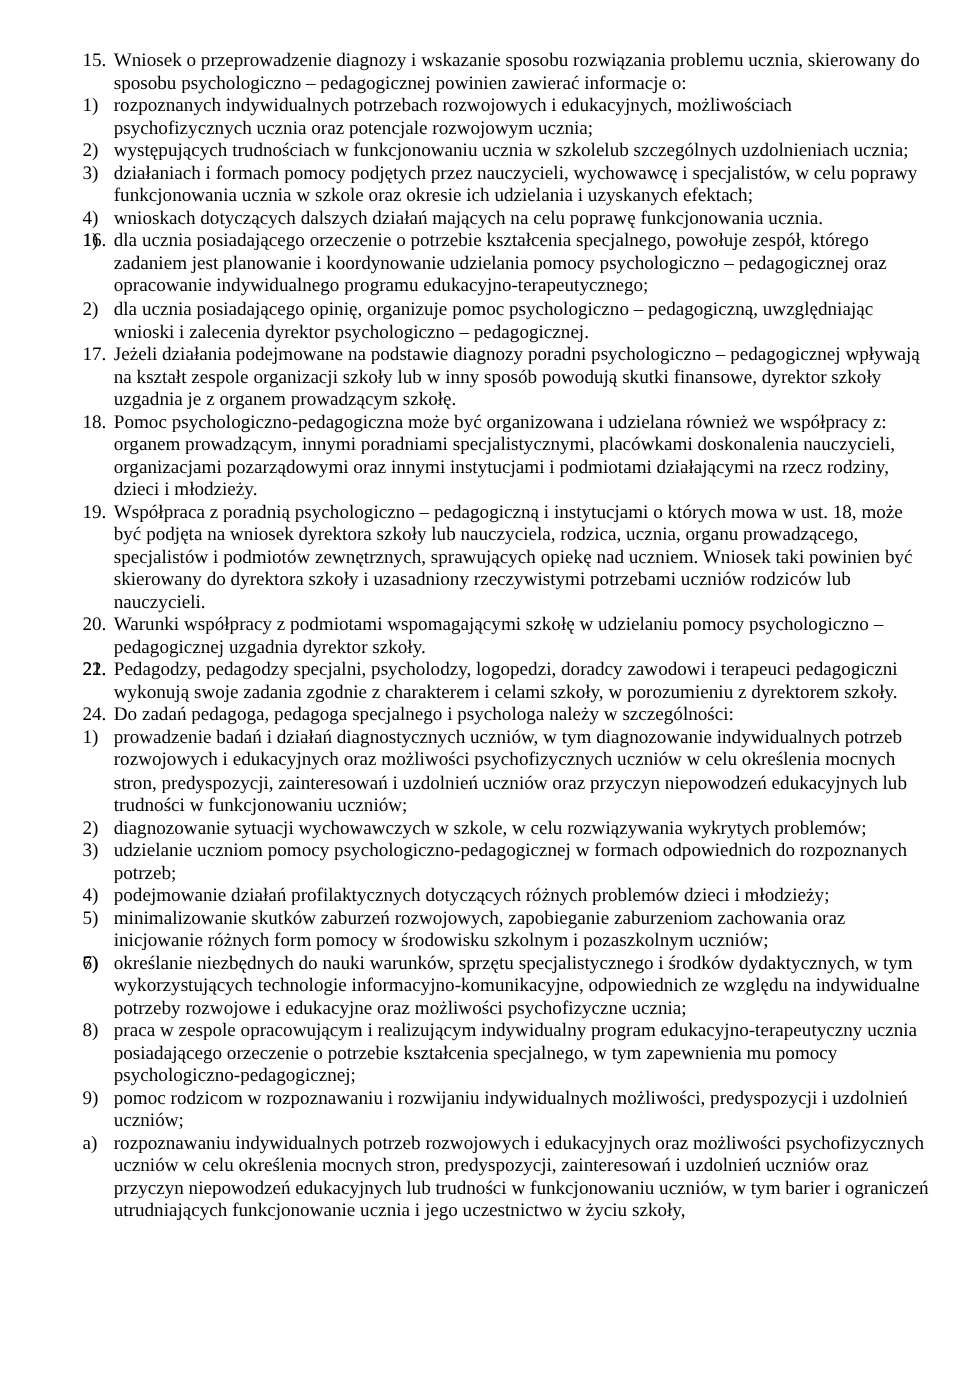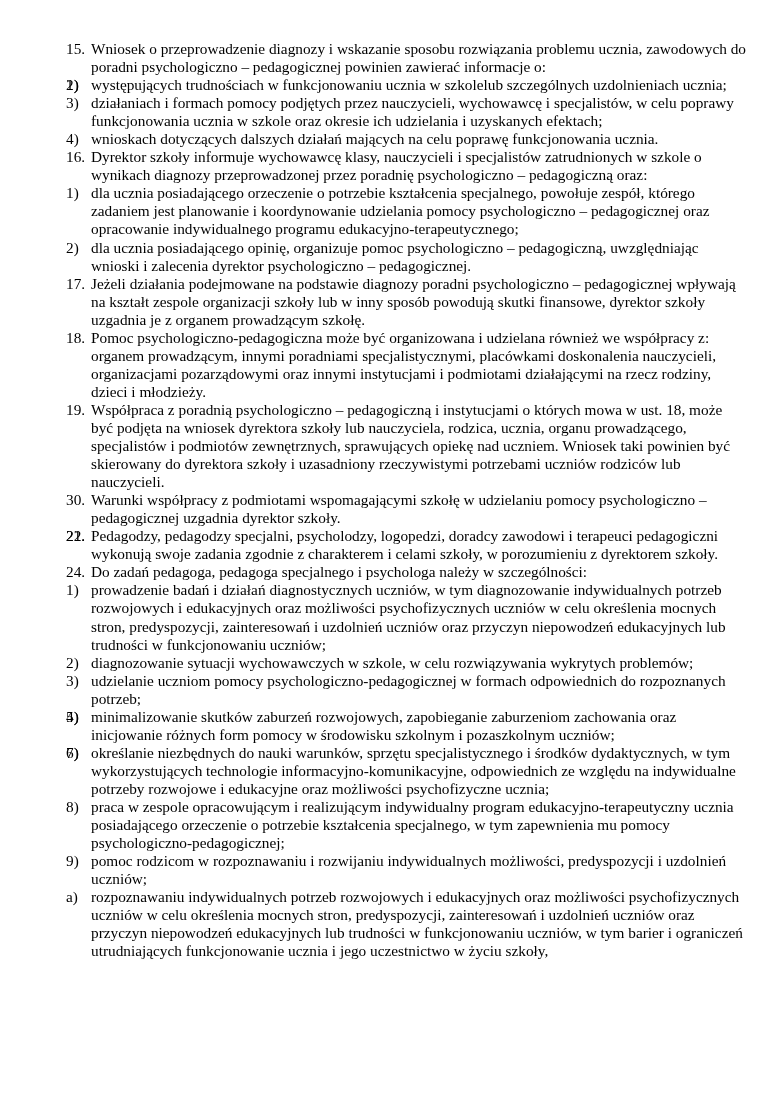--- a/index.html
+++ b/index.html
@@ -26,39 +26,39 @@
     .num {
       position: absolute;
       left: 0;
       top: 0;
     }
   </style>
 </head>
 <body>
 
 <div class="page">
-  <p class="item"><span class="num">15.</span><span>Wniosek o przeprowadzenie diagnozy i wskazanie sposobu rozwiązania problemu ucznia, zawodowych do poradni psychologiczno – pedagogicznej powinien zawierać informacje o:</span></p>
-  <p class="item"><span class="num">1)</span></p>
+  <p class="item"><span class="num">15.</span><span>Wniosek o przeprowadzenie diagnozy i wskazanie sposobu rozwiązania problemu ucznia, skierowany do sposobu psychologiczno – pedagogicznej powinien zawierać informacje o:</span></p>
+  <p class="item"><span class="num">1)</span><span>rozpoznanych indywidualnych potrzebach rozwojowych i edukacyjnych, możliwościach psychofizycznych ucznia oraz potencjale rozwojowym ucznia;</span></p>
   <p class="item"><span class="num">2)</span><span>występujących trudnościach w funkcjonowaniu ucznia w szkolelub szczególnych uzdolnieniach ucznia;</span></p>
   <p class="item"><span class="num">3)</span><span>działaniach i formach pomocy podjętych przez nauczycieli, wychowawcę i specjalistów, w celu poprawy funkcjonowania ucznia w szkole oraz okresie ich udzielania i uzyskanych efektach;</span></p>
   <p class="item"><span class="num">4)</span><span>wnioskach dotyczących dalszych działań mających na celu poprawę funkcjonowania ucznia.</span></p>
-  <p class="item"><span class="num">16.</span><span>Dyrektor szkoły informuje wychowawcę klasy, nauczycieli i specjalistów zatrudnionych w szkole o wynikach diagnozy przeprowadzonej przez poradnię psychologiczno – pedagogiczną oraz:</span></p>
+  <p class="item"><span class="num">16.</span></p>
   <p class="item"><span class="num">1)</span><span>dla ucznia posiadającego orzeczenie o potrzebie kształcenia specjalnego, powołuje zespół, którego zadaniem jest planowanie i koordynowanie udzielania pomocy psychologiczno – pedagogicznej oraz opracowanie indywidualnego programu edukacyjno-terapeutycznego;</span></p>
   <p class="item"><span class="num">2)</span><span>dla ucznia posiadającego opinię, organizuje pomoc psychologiczno – pedagogiczną, uwzględniając wnioski i zalecenia dyrektor psychologiczno – pedagogicznej.</span></p>
   <p class="item"><span class="num">17.</span><span>Jeżeli działania podejmowane na podstawie diagnozy poradni psychologiczno – pedagogicznej wpływają na kształt zespole organizacji szkoły lub w inny sposób powodują skutki finansowe, dyrektor szkoły uzgadnia je z organem prowadzącym szkołę.</span></p>
   <p class="item"><span class="num">18.</span><span>Pomoc psychologiczno-pedagogiczna może być organizowana i udzielana również we współpracy z: organem prowadzącym, innymi poradniami specjalistycznymi, placówkami doskonalenia nauczycieli, organizacjami pozarządowymi oraz innymi instytucjami i podmiotami działającymi na rzecz rodziny, dzieci i młodzieży.</span></p>
   <p class="item"><span class="num">19.</span><span>Współpraca z poradnią psychologiczno – pedagogiczną i instytucjami o których mowa w ust. 18, może być podjęta na wniosek dyrektora szkoły lub nauczyciela, rodzica, ucznia, organu prowadzącego, specjalistów i podmiotów zewnętrznych, sprawujących opiekę nad uczniem. Wniosek taki powinien być skierowany do dyrektora szkoły i uzasadniony rzeczywistymi potrzebami uczniów rodziców lub nauczycieli.</span></p>
-  <p class="item"><span class="num">30.</span><span>Warunki współpracy z podmiotami wspomagającymi szkołę w udzielaniu pomocy psychologiczno – pedagogicznej uzgadnia dyrektor szkoły.</span></p>
+  <p class="item"><span class="num">20.</span><span>Warunki współpracy z podmiotami wspomagającymi szkołę w udzielaniu pomocy psychologiczno – pedagogicznej uzgadnia dyrektor szkoły.</span></p>
   <p class="item"><span class="num">21.</span></p>
   <p class="item"><span class="num">22.</span><span>Pedagodzy, pedagodzy specjalni, psycholodzy, logopedzi, doradcy zawodowi i terapeuci pedagogiczni wykonują swoje zadania zgodnie z charakterem i celami szkoły, w porozumieniu z dyrektorem szkoły.</span></p>
   <p class="item"><span class="num">24.</span><span>Do zadań pedagoga, pedagoga specjalnego i psychologa należy w szczególności:</span></p>
   <p class="item"><span class="num">1)</span><span>prowadzenie badań i działań diagnostycznych uczniów, w tym diagnozowanie indywidualnych potrzeb rozwojowych i edukacyjnych oraz możliwości psychofizycznych uczniów w celu określenia mocnych stron, predyspozycji, zainteresowań i uzdolnień uczniów oraz przyczyn niepowodzeń edukacyjnych lub trudności w funkcjonowaniu uczniów;</span></p>
   <p class="item"><span class="num">2)</span><span>diagnozowanie sytuacji wychowawczych w szkole, w celu rozwiązywania wykrytych problemów;</span></p>
   <p class="item"><span class="num">3)</span><span>udzielanie uczniom pomocy psychologiczno-pedagogicznej w formach odpowiednich do rozpoznanych potrzeb;</span></p>
-  <p class="item"><span class="num">4)</span></p>
+  <p class="item"><span class="num">4)</span><span>podejmowanie działań profilaktycznych dotyczących różnych problemów dzieci i młodzieży;</span></p>
   <p class="item"><span class="num">5)</span><span>minimalizowanie skutków zaburzeń rozwojowych, zapobieganie zaburzeniom zachowania oraz inicjowanie różnych form pomocy w środowisku szkolnym i pozaszkolnym uczniów;</span></p>
   <p class="item"><span class="num">6)</span></p>
   <p class="item"><span class="num">7)</span><span>określanie niezbędnych do nauki warunków, sprzętu specjalistycznego i środków dydaktycznych, w tym wykorzystujących technologie informacyjno-komunikacyjne, odpowiednich ze względu na indywidualne potrzeby rozwojowe i edukacyjne oraz możliwości psychofizyczne ucznia;</span></p>
   <p class="item"><span class="num">8)</span><span>praca w zespole opracowującym i realizującym indywidualny program edukacyjno-terapeutyczny ucznia posiadającego orzeczenie o potrzebie kształcenia specjalnego, w tym zapewnienia mu pomocy psychologiczno-pedagogicznej;</span></p>
   <p class="item"><span class="num">9)</span><span>pomoc rodzicom w rozpoznawaniu i rozwijaniu indywidualnych możliwości, predyspozycji i uzdolnień uczniów;</span></p>
   <p class="item"><span class="num">a)</span><span>rozpoznawaniu indywidualnych potrzeb rozwojowych i edukacyjnych oraz możliwości psychofizycznych uczniów w celu określenia mocnych stron, predyspozycji, zainteresowań i uzdolnień uczniów oraz przyczyn niepowodzeń edukacyjnych lub trudności w funkcjonowaniu uczniów, w tym barier i ograniczeń utrudniających funkcjonowanie ucznia i jego uczestnictwo w życiu szkoły,</span></p>
 
 </div>
 
 </body></html>

